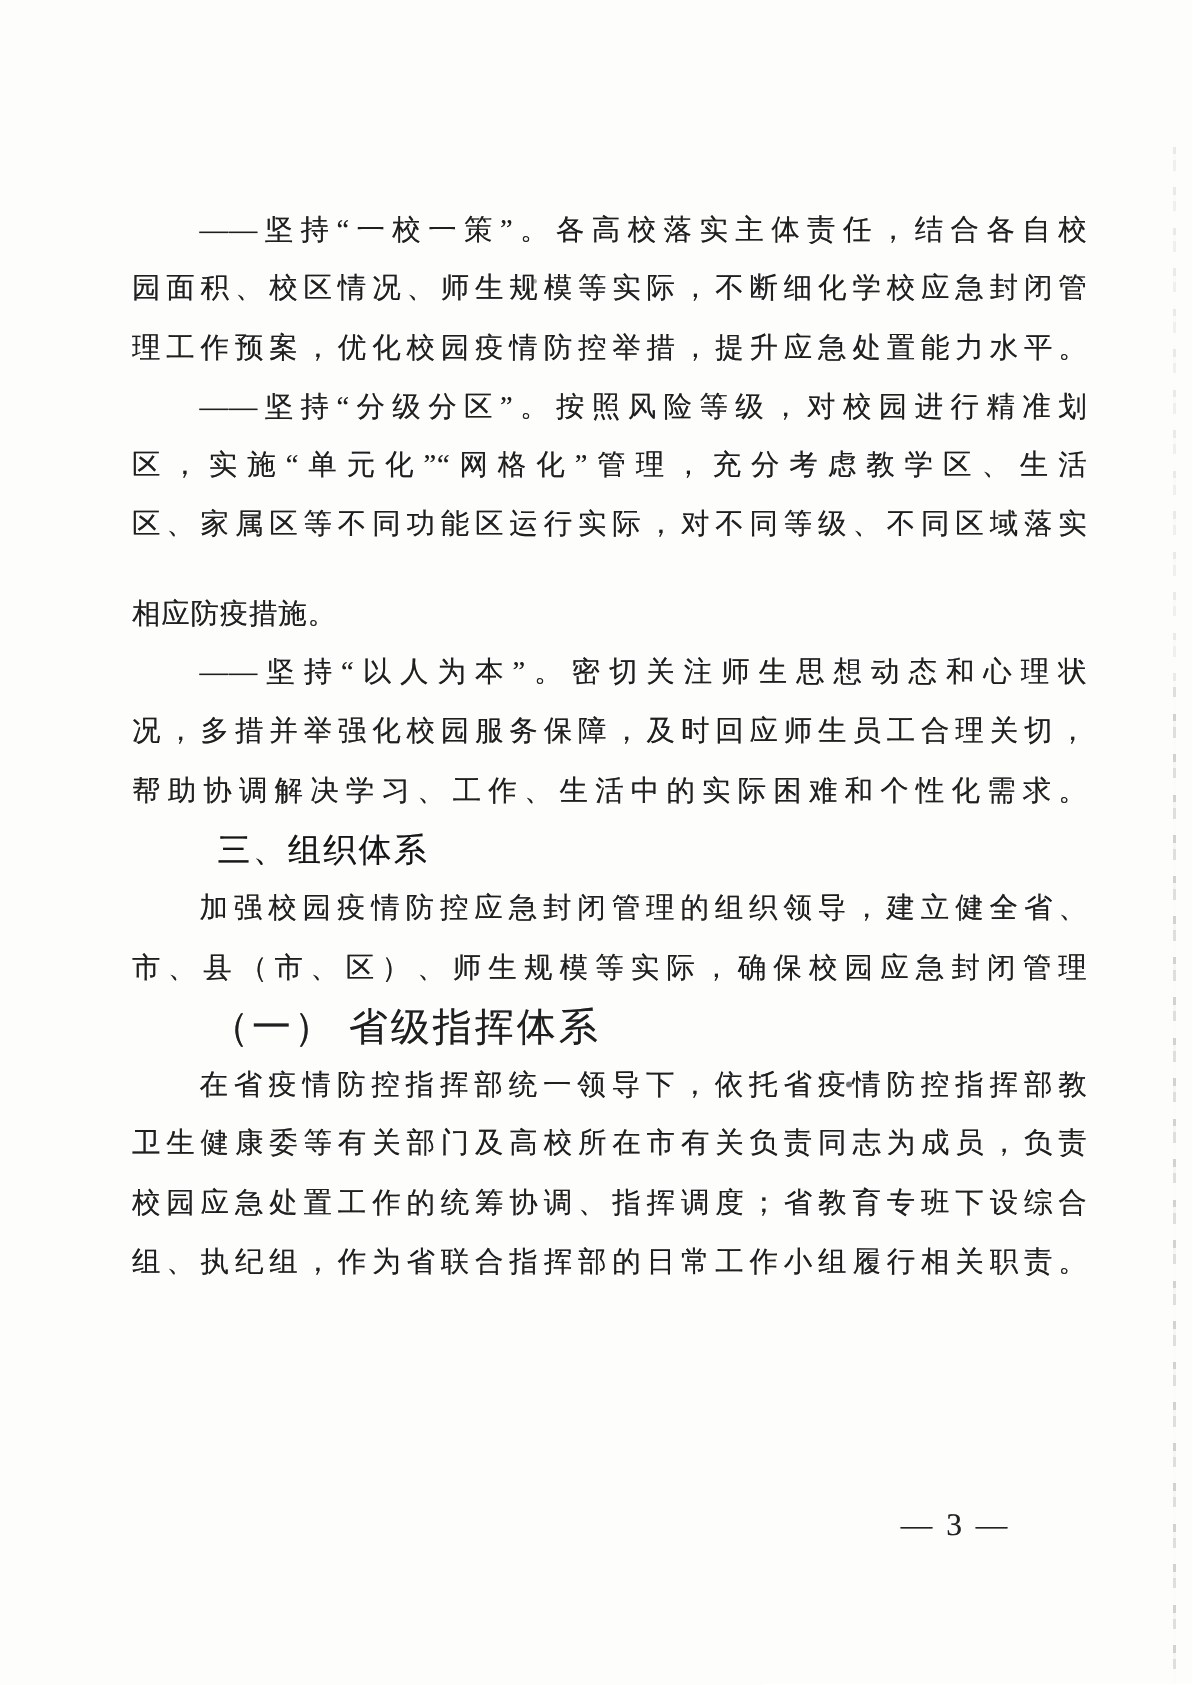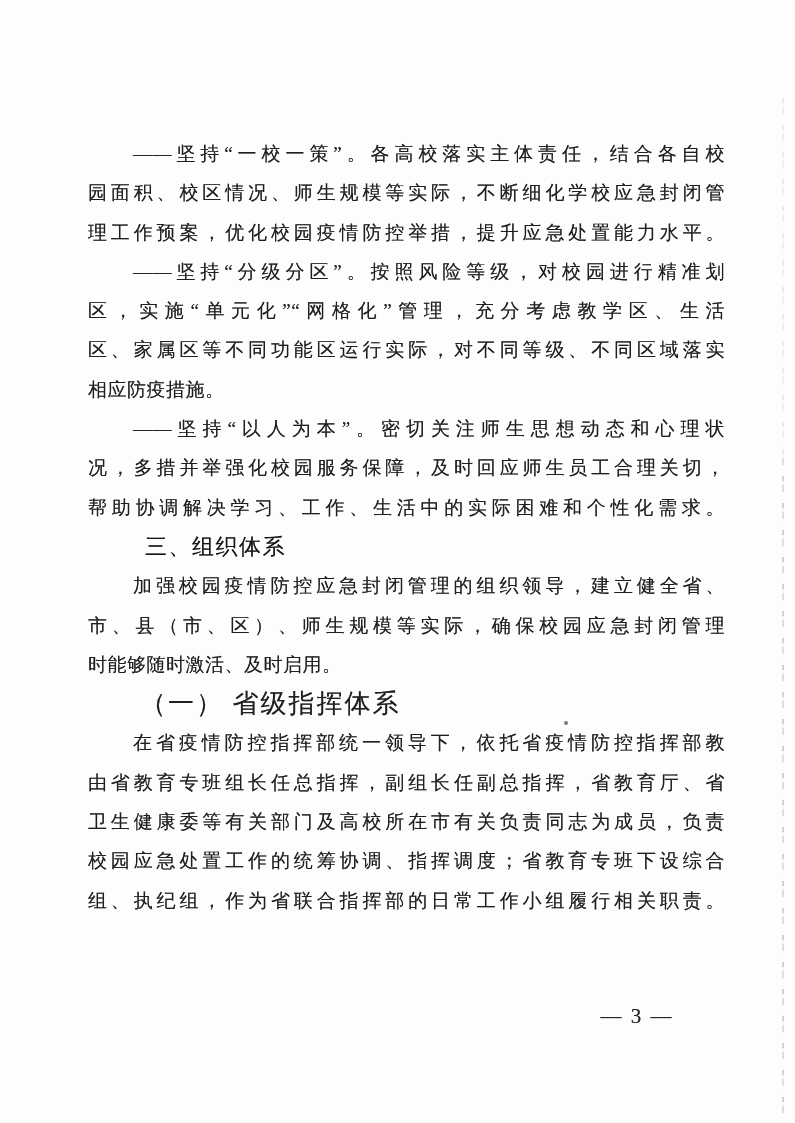--- a/index.html
+++ b/index.html
@@ -27,21 +27,21 @@
     line-height: 39.3px;
     font-size: 19px;
     letter-spacing: 0.5px;
     white-space: nowrap;
     overflow: hidden;
     text-align: justify;
     text-align-last: justify;
     text-shadow: 0 0 0.4px rgba(20,20,20,0.55);
   }
   .ln.ind   { padding-left: 45px; }
-  .ln.end   { text-align: left; text-align-last: left; white-space: normal; }
+  .ln.end   { text-align: left; text-align-last: left; white-space: normal; margin-top: 20px; }
   .ln.h1 {
     padding-left: 57px;
     font-family: "Liberation Sans", "DejaVu Sans", sans-serif;
     font-weight: 400;
     font-size: 22px;
     letter-spacing: 1.5px;
     color: #161616;
     text-align: left; text-align-last: left;
   }
   .ln.h2 {
@@ -113,26 +113,24 @@
     <div class="ln end">相应防疫措施。</div>
 
     <div class="ln ind">——坚持“以人为本”。密切关注师生思想动态和心理状</div>
     <div class="ln">况，多措并举强化校园服务保障，及时回应师生员工合理关切，</div>
     <div class="ln">帮助协调解决学习、工作、生活中的实际困难和个性化需求。</div>
 
     <div class="ln h1">三、组织体系</div>
 
     <div class="ln ind">加强校园疫情防控应急封闭管理的组织领导，建立健全省、</div>
     <div class="ln">市、县（市、区）、师生规模等实际，确保校园应急封闭管理</div>
-    <div class="ln end">时能够随时激活、及时启用。</div>
 
     <div class="ln h2">（一） 省级指挥体系</div>
 
     <div class="ln ind">在省疫情防控指挥部统一领导下，依托省疫情防控指挥部教</div>
-    <div class="ln">由省教育专班组长任总指挥，副组长任副总指挥，省教育厅、省</div>
     <div class="ln">卫生健康委等有关部门及高校所在市有关负责同志为成员，负责</div>
     <div class="ln">校园应急处置工作的统筹协调、指挥调度；省教育专班下设综合</div>
     <div class="ln">组、执纪组，作为省联合指挥部的日常工作小组履行相关职责。</div>
 
   </div>
 
   <div class="page-number">— 3 —</div>
 
   <div class="scan-edge"></div>
   <div class="scan-edge-top"></div>

